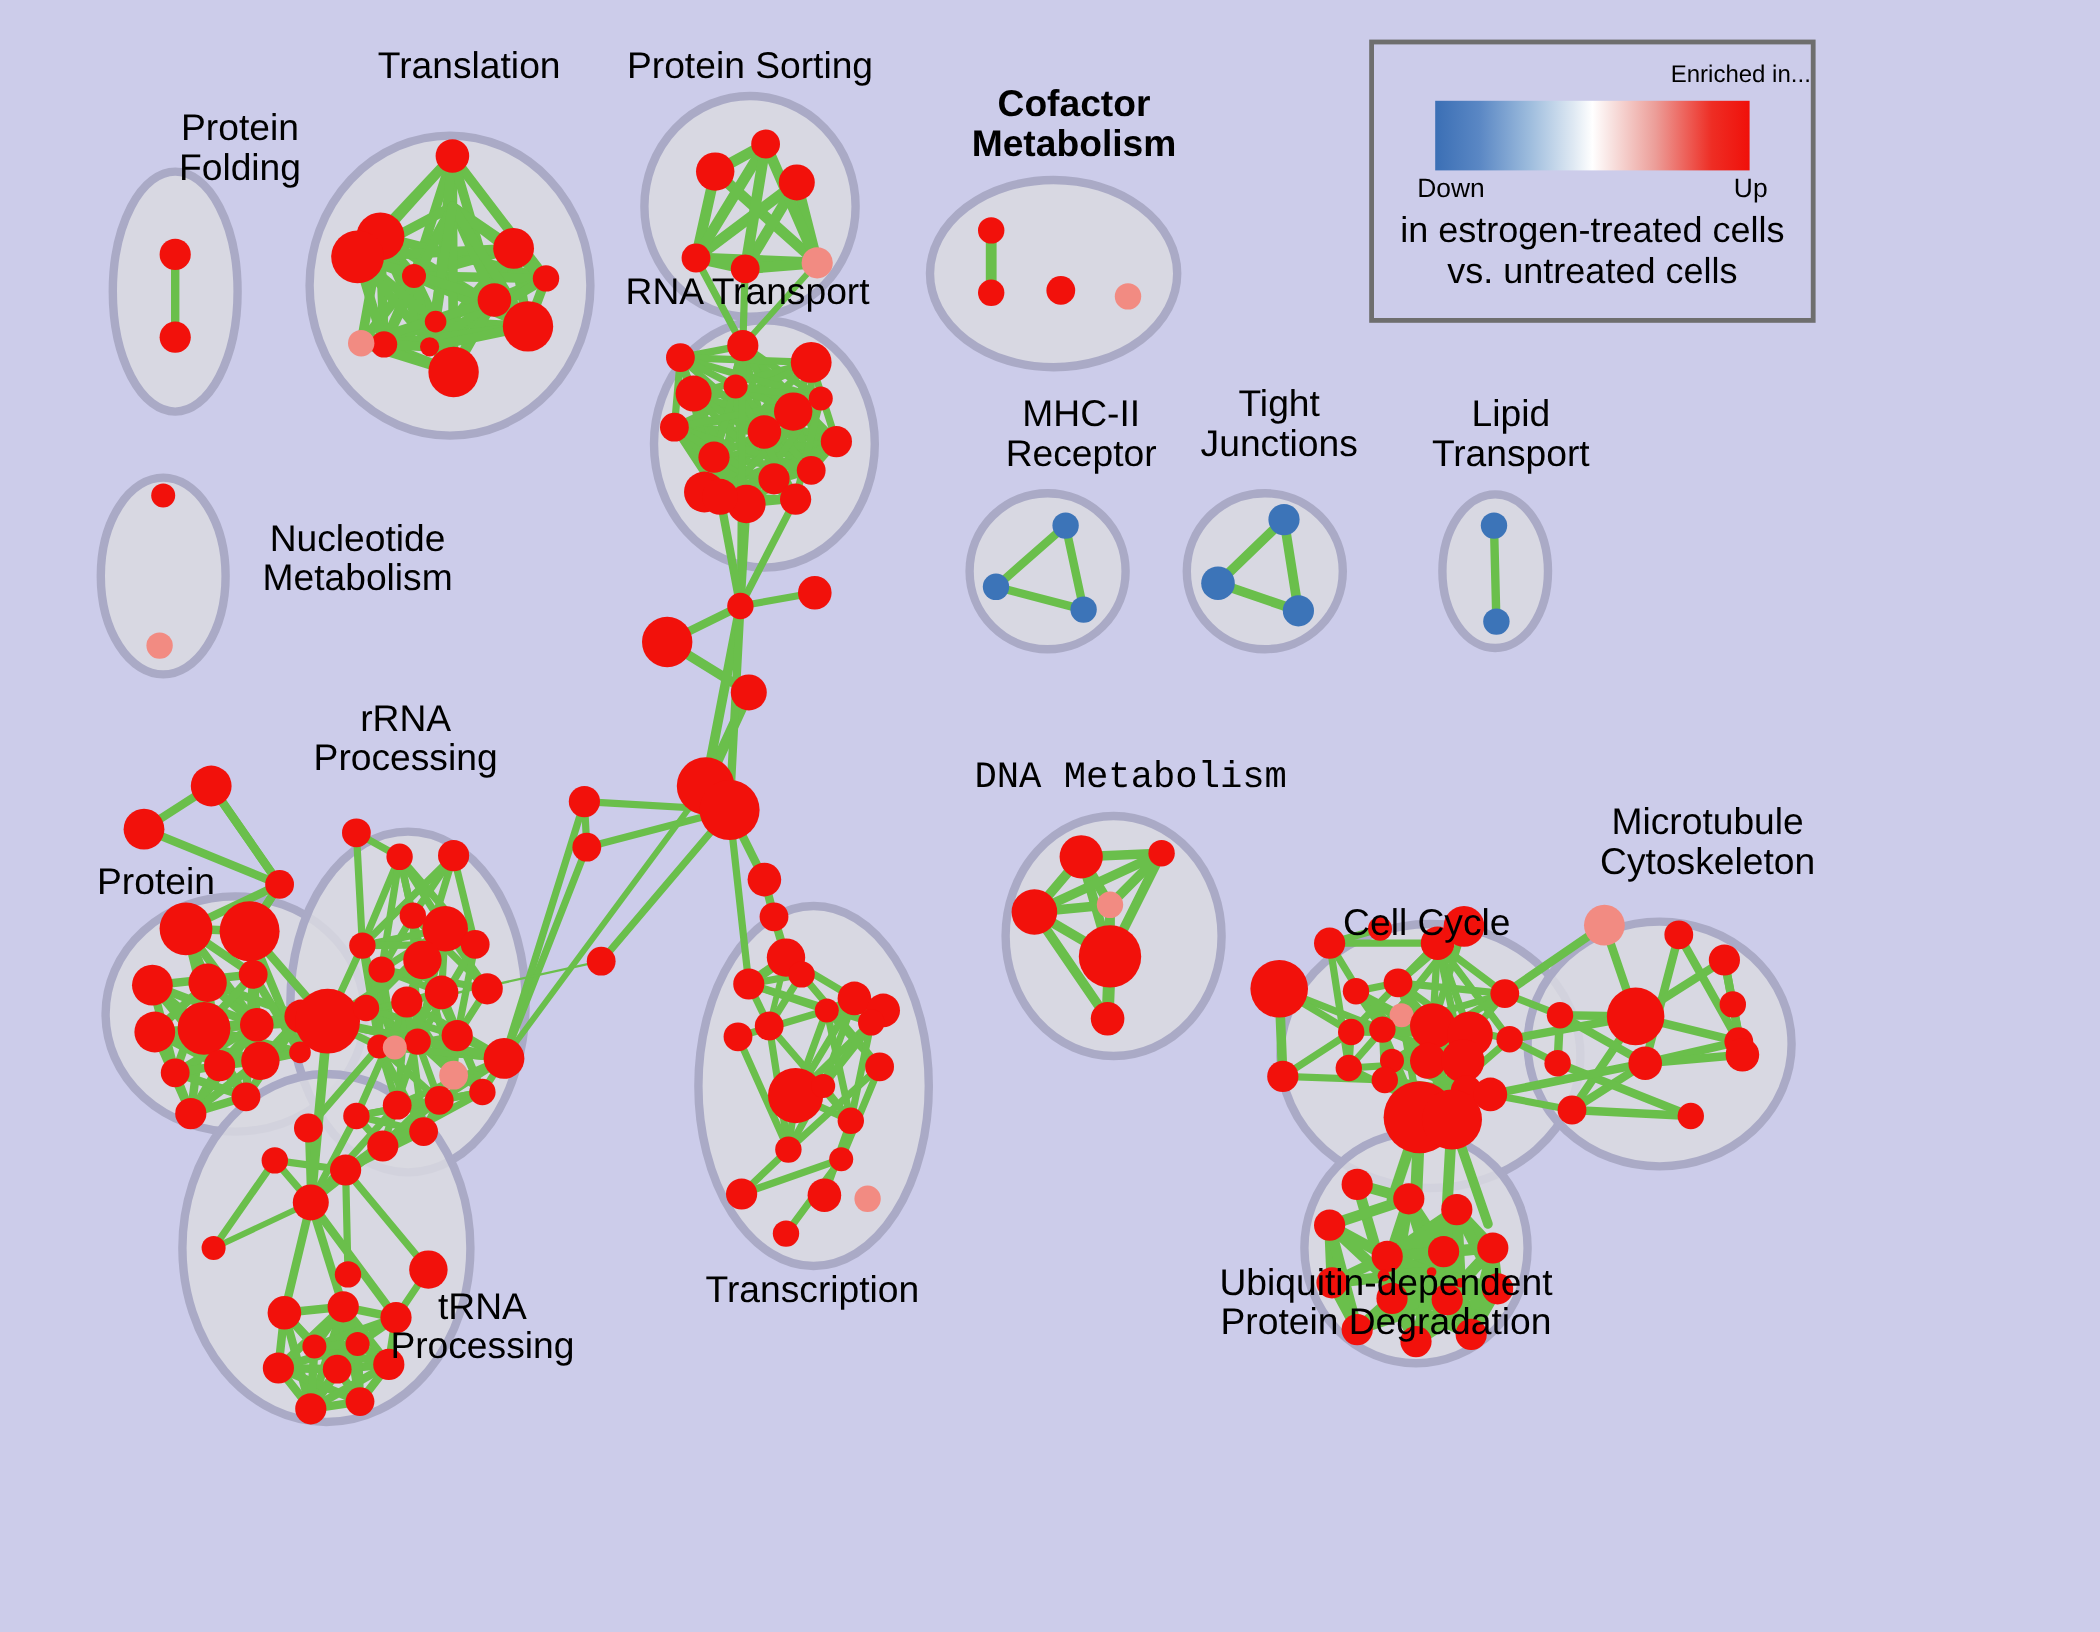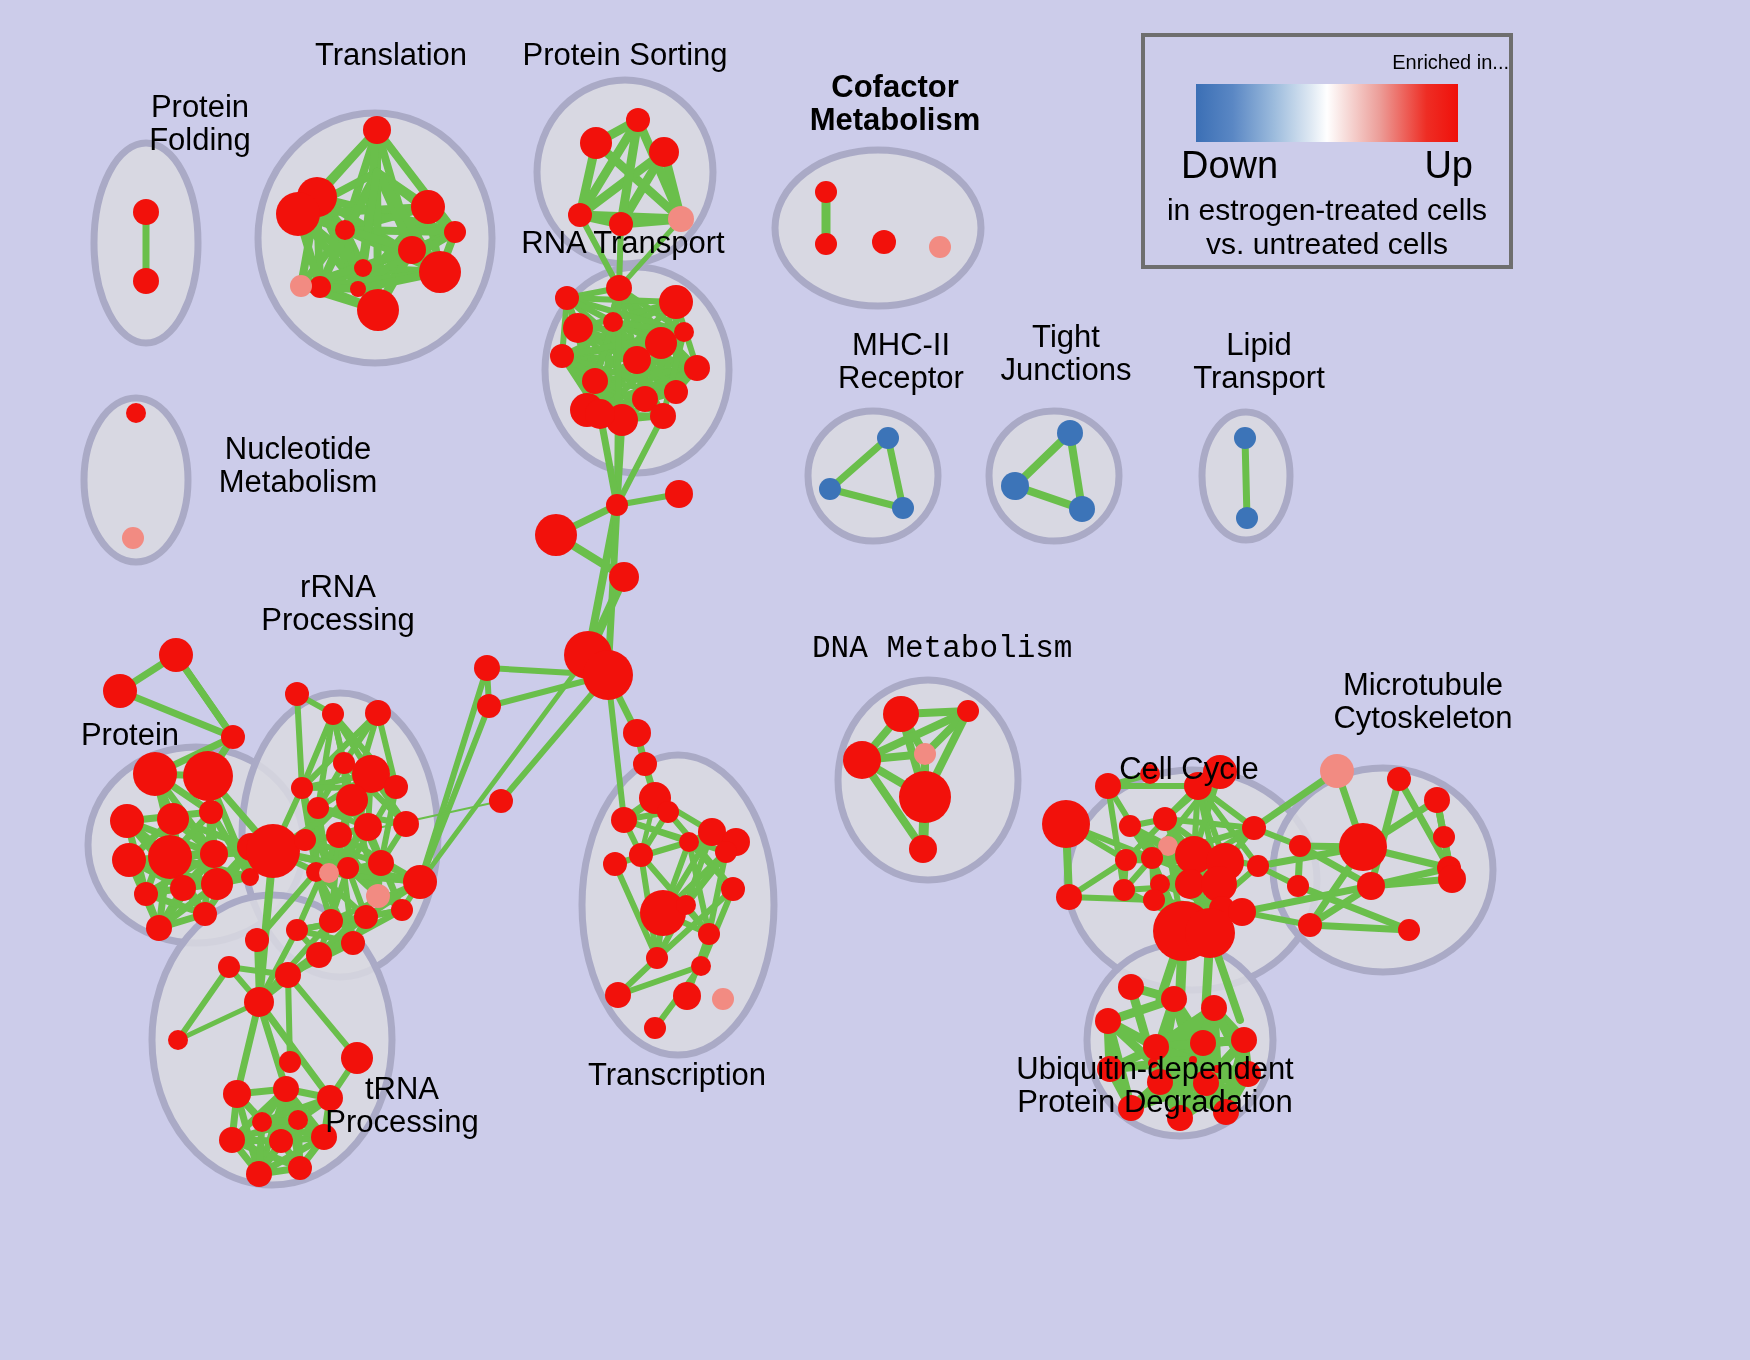--- a/index.html
+++ b/index.html
@@ -4,21 +4,21 @@
 <style>
   html,body{margin:0;padding:0;background:#fff;}
   body{font-family:"Liberation Sans", sans-serif;}
   #stage{position:relative;width:1750px;height:1360px;background:#ccccea;overflow:hidden;}
   #net{position:absolute;inset:0;width:1750px;height:1360px;}
   .clab{position:absolute;color:#000;font-size:31px;line-height:1.08;text-align:center;font-family:"Liberation Sans",sans-serif;white-space:pre;}
   #legend{position:absolute;left:1141px;top:33px;width:372px;height:236px;background:#ccccea;border:4px solid #6e6e6e;box-sizing:border-box;}
   #legend .ltitle{text-align:right;font-size:20px;margin-top:14px;color:#000;}
   #lbar{margin:10px auto 0;width:262px;height:58px;
         background:linear-gradient(to right,#3b6fb5 0%,#5a87c4 14%,#9dbcdd 30%,#dfe9f3 44%,#ffffff 50%,#f8e2e0 56%,#ec9e99 70%,#ee2d24 88%,#f0100a 100%);}
-  #lrow{display:flex;justify-content:space-between;width:292px;margin:2px auto 0;font-size:38px;}
+  #lrow{display:flex;justify-content:space-between;width:292px;margin:2px auto 0;font-size:22px;}
   #lsub{text-align:center;font-size:30px;line-height:1.14;margin-top:6px;}
 </style>
 </head>
 <body>
 
 <div id="stage">
 
   <svg id="net" viewBox="0 0 1750 1360">
     <g id="g-ellipses">
         <ellipse cx="146" cy="243" rx="52" ry="100" fill="#d9d9e0" fill-opacity="0.85" stroke="#aaaac6" stroke-width="7"></ellipse>
@@ -849,21 +849,21 @@
   <div id="labels">
       <div class="clab" style="left: 100px; top: 58px; width: 200px; margin-top: 32px;"><div>Protein</div><div>Folding</div></div>
       <div class="clab" style="left: 286px; top: 38px; width: 210px;"><div>Translation</div></div>
       <div class="clab" style="left: 505px; top: 38px; width: 240px;"><div>Protein Sorting</div></div>
       <div class="clab" style="left: 790px; top: 70px; width: 210px; font-weight: bold;"><div>Cofactor</div><div>Metabolism</div></div>
       <div class="clab" style="left: 508px; top: 226px; width: 230px;"><div>RNA Transport</div></div>
       <div class="clab" style="left: 198px; top: 432px; width: 200px;"><div>Nucleotide</div><div>Metabolism</div></div>
       <div class="clab" style="left: 806px; top: 328px; width: 190px;"><div>MHC-II</div><div>Receptor</div></div>
       <div class="clab" style="left: 986px; top: 320px; width: 160px;"><div>Tight</div><div>Junctions</div></div>
       <div class="clab" style="left: 1174px; top: 328px; width: 170px;"><div>Lipid</div><div>Transport</div></div>
-      <div class="clab" style="left: 248px; top: 570px; width: 180px;"><div>rRNA</div><div>Processing</div></div>
+      <div class="clab" style="left: 248px; top: 582px; width: 180px;"><div>rRNA</div><div>Processing</div></div>
       <div class="clab" style="left: 60px; top: 718px; width: 140px;"><div>Protein</div></div>
       <div class="clab" style="left: 812px; top: 632px; width: 250px; font-family: Liberation Mono, monospace;"><div>DNA Metabolism</div></div>
       <div class="clab" style="left: 1308px; top: 668px; width: 230px;"><div>Microtubule</div><div>Cytoskeleton</div></div>
       <div class="clab" style="left: 1104px; top: 752px; width: 170px;"><div>Cell Cycle</div></div>
       <div class="clab" style="left: 572px; top: 1058px; width: 210px;"><div>Transcription</div></div>
       <div class="clab" style="left: 312px; top: 1072px; width: 180px;"><div>tRNA</div><div>Processing</div></div>
       <div class="clab" style="left: 990px; top: 1052px; width: 330px;"><div>Ubiquitin-dependent</div><div>Protein Degradation</div></div>
     </div>
 
   <div id="legend">

